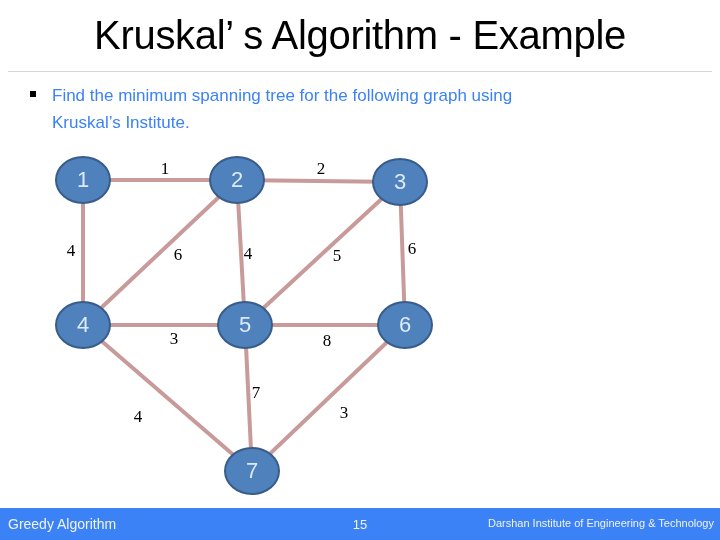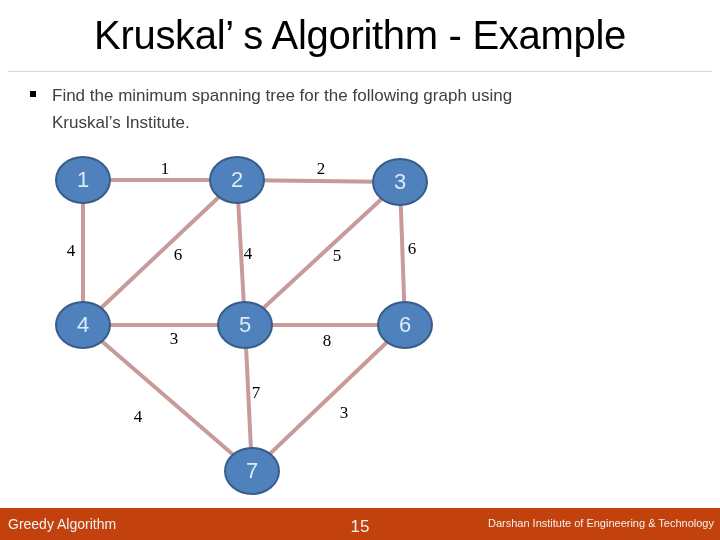--- a/index.html
+++ b/index.html
@@ -53,21 +53,21 @@
     top: 9px;
     width: 6px;
     height: 6px;
     background: #000000;
   }
   #bullet-text {
     margin-left: 22px;
     font-family: "Liberation Sans", sans-serif;
     font-size: 17px;
     line-height: 27px;
-    color: #404040;
+    color: #3b82f6;
     text-align: justify;
   }
   #bullet-text .l2 { display: block; text-align: left; }
 
   
   #graph-canvas {
     position: absolute;
     left: 0;
     top: 140px;
     width: 720px;
@@ -108,38 +108,38 @@
     white-space: nowrap;
   }
 
   
   #footer-bar {
     position: absolute;
     left: 0;
     top: 508px;
     width: 720px;
     height: 32px;
-    background: #c2410c;
+    background: #3b82f6;
   }
   #footer-left {
     position: absolute;
     left: 8px;
     top: 8px;
     font-family: "Liberation Sans", sans-serif;
     font-size: 14px;
     color: #f2f2f2;
   }
   #footer-page {
     position: absolute;
     left: 0;
     top: 9px;
     width: 720px;
     text-align: center;
     font-family: "Liberation Sans", sans-serif;
-    font-size: 17px;
+    font-size: 13px;
     color: #f2f2f2;
   }
   #footer-right {
     position: absolute;
     right: 6px;
     top: 9px;
     font-family: "Liberation Sans", sans-serif;
     font-size: 11px;
     color: #f2f2f2;
   }

